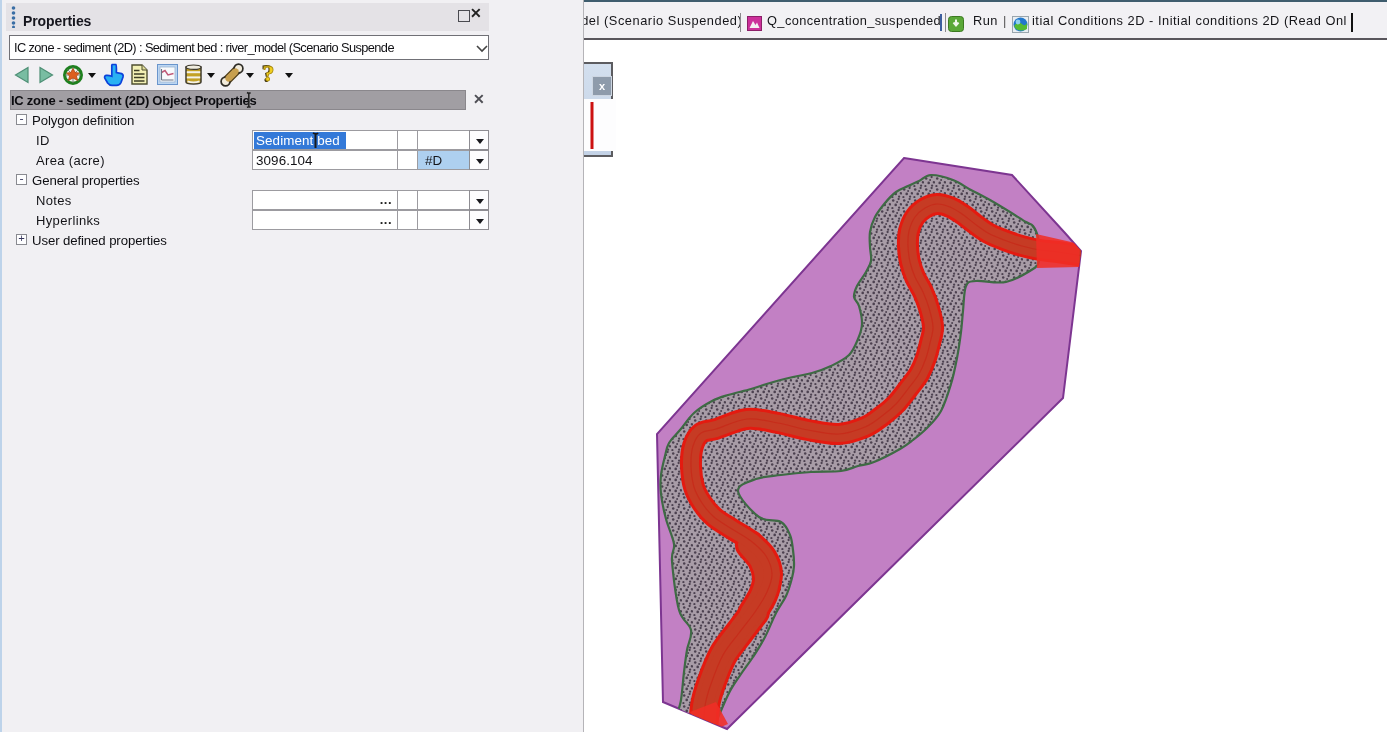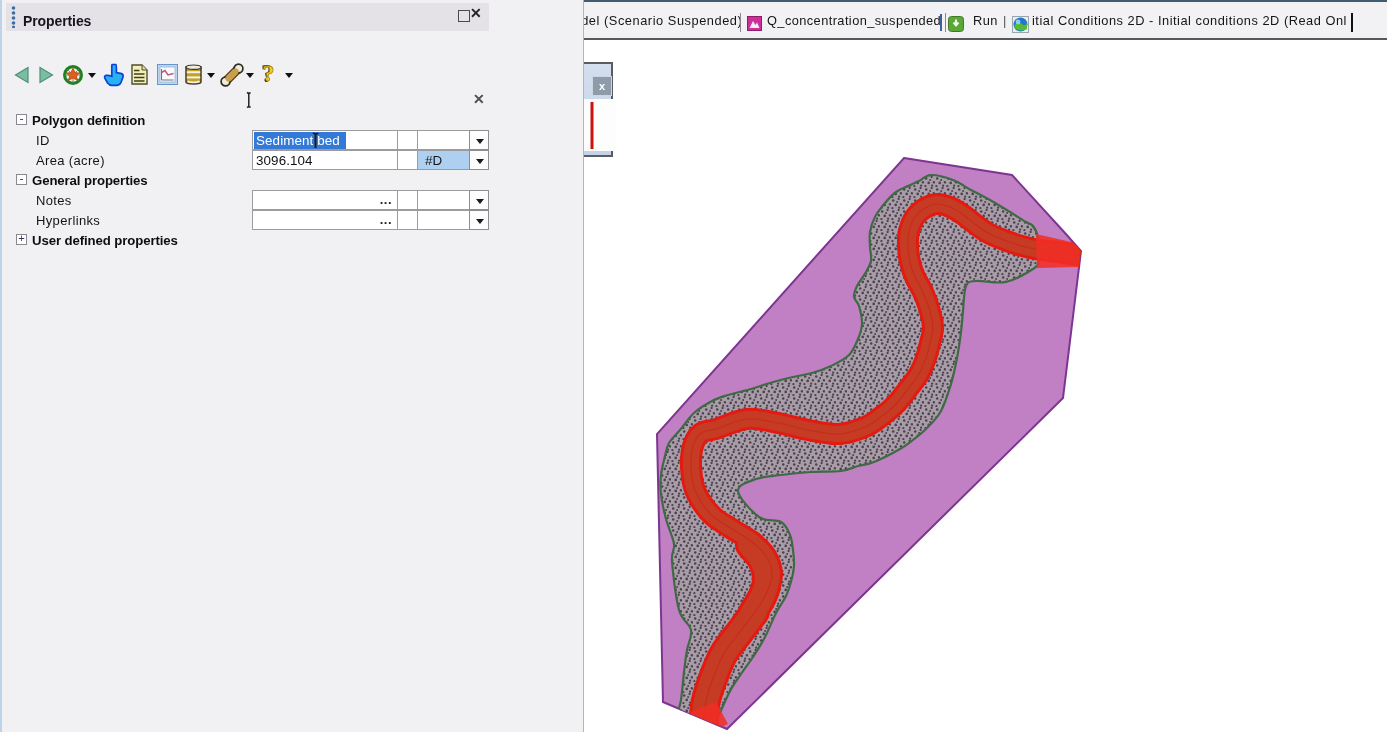--- a/index.html
+++ b/index.html
@@ -36,21 +36,21 @@
 #combotxt{left:4px;top:4px;font-size:12.8px;color:#101014;white-space:nowrap;letter-spacing:-0.6px;}
 
 
 #toolbar{left:0;top:0;width:489px;height:92px;}
 .dd{width:0;height:0;border-left:4px solid transparent;border-right:4px solid transparent;border-top:5px solid #111;}
 
 #gridhdr{left:8px;top:90px;width:456px;height:20px;background:#a19ea3;border:1px solid #8a878c;}
 #gridhdrtxt{left:0px;top:2px;font-size:13px;font-weight:bold;color:#0c0c10;letter-spacing:-0.25px;}
 #gridhdr2{left:468px;top:90px;width:22px;height:20px;}
 #gridx{left:3px;top:1px;font-size:14px;font-weight:bold;color:#4e4e54;}
-.cat{font-size:13.2px;font-weight:bold;color:#0e0e12;letter-spacing:-0.1px;}
+.cat{font-size:13.2px;font-weight:normal;color:#0e0e12;letter-spacing:-0.1px;}
 .itm{font-size:13px;color:#141418;letter-spacing:0.35px;}
 .pm{width:11px;height:11px;border:1px solid #898a90;background:#fdfdfe;font-size:11px;line-height:9px;text-align:center;color:#33335a;font-family:"Liberation Mono",monospace;}
 .cell{background:#fff;border:1px solid #9c9ba0;}
 .ddbtn{width:20px;height:20px;background:#fdfdfe;border:1px solid #8e8d92;}
 .ddbtn:after{content:"";position:absolute;left:5.5px;top:8px;width:0;height:0;
   border-left:4px solid transparent;border-right:4px solid transparent;border-top:5px solid #1a1a1e;}
 
 .ibeam{width:13px;height:17px;}
 </style>
 </head>
@@ -155,20 +155,26 @@
             <circle cx="2.5" cy="2" r="1.8" fill="#3a6ea5"></circle>
             <circle cx="2.5" cy="7" r="1.8" fill="#3a6ea5"></circle>
             <circle cx="2.5" cy="12" r="1.8" fill="#3a6ea5"></circle>
             <circle cx="2.5" cy="17" r="1.8" fill="#3a6ea5"></circle>
             <circle cx="2.5" cy="21" r="1.5" fill="#3a6ea5"></circle>
           </svg></div>
       <div class="abs" id="title">Properties</div>
       <div class="abs" id="btnsq"></div>
       <div class="abs" id="btnx">✕</div>
     </div>
+    <div class="abs" id="combo">
+      <div class="abs" id="combotxt">IC zone - sediment (2D) : Sediment bed : river_model (Scenario Suspende</div>
+      <svg class="abs" style="left:466px;top:9px;" width="12" height="8">
+          <path d="M1 1 L6 6 L11 1" stroke="#444" stroke-width="1.6" fill="none"></path>
+        </svg>
+    </div>
 
     <div class="abs" id="toolbar">
       <svg class="abs" style="left:11px;top:66px;" width="45" height="18">
         <path d="M15 1.5 L2.5 9 L15 16.5 Z" fill="#79bda2" stroke="#4e8f75" stroke-width="1.2"></path>
         <path d="M27 1.5 L39.5 9 L27 16.5 Z" fill="#79bda2" stroke="#4e8f75" stroke-width="1.2"></path>
       </svg>
       <svg class="abs" style="left:61px;top:65px;" width="20" height="20">
         <circle cx="10" cy="10" r="8.4" fill="#f0f4ee" stroke="#1e801e" stroke-width="3.2"></circle>
         <path d="M10 2 L10 18 M2 10 L18 10 M4.5 4.5 L15.5 15.5 M15.5 4.5 L4.5 15.5" stroke="#777" stroke-width="0.9"></path>
         <path d="M10 3.5 L12.3 7.6 L16.4 8.1 L13.4 11 L14.6 15.4 L10 13 L5.4 15.4 L6.6 11 L3.6 8.1 L7.7 7.6 Z" fill="#dd5f1e" stroke="#b34a12" stroke-width="0.8"></path>
@@ -204,20 +210,23 @@
         <line x1="9.5" y1="16.5" x2="16.5" y2="9.5" stroke="#c79f4e" stroke-width="6.2" stroke-linecap="round"></line>
       </svg>
       <div class="abs dd" style="left:244px;top:73px;"></div>
       <svg class="abs" style="left:258px;top:61px;" width="20" height="27">
         <text x="1" y="21" font-family="Liberation Serif" font-size="25" font-weight="bold" fill="#3e3413">?</text>
         <text x="2.5" y="20" font-family="Liberation Serif" font-size="24" font-weight="bold" fill="#f0ce1e" stroke="#a8890e" stroke-width="0.8">?</text>
       </svg>
       <div class="abs dd" style="left:283px;top:73px;"></div>
     </div>
 
+    <div class="abs" id="gridhdr">
+        <div class="abs" id="gridhdrtxt">IC zone - sediment (2D) Object Properties</div>
+      </div>
     <div class="abs" id="gridhdr2">
         <div class="abs" id="gridx">✕</div>
       </div>
 
     <div class="abs pm" style="left:14px;top:114px;">-</div>
     <div class="abs cat" style="left:30px;top:113px;">Polygon definition</div>
 
     <div class="abs itm" style="left:34px;top:133px;">ID</div>
     <div class="abs cell" style="left:250px;top:130px;width:146px;height:20px;">
       <div class="abs" style="left:1px;top:1px;width:92px;height:17px;background:#3379d8;"></div>

